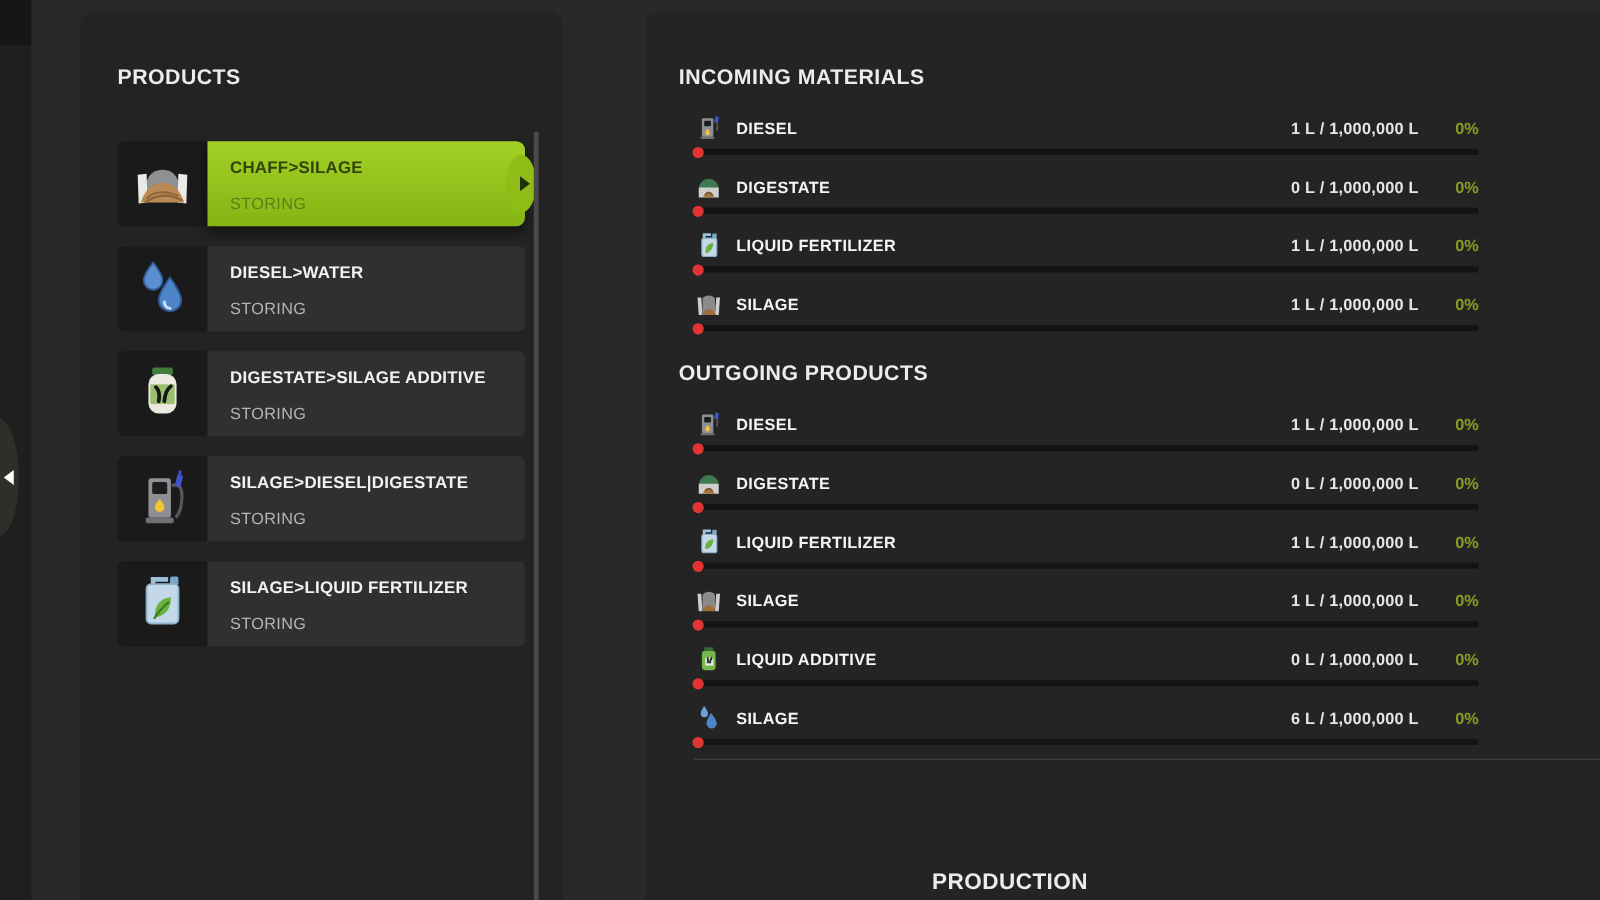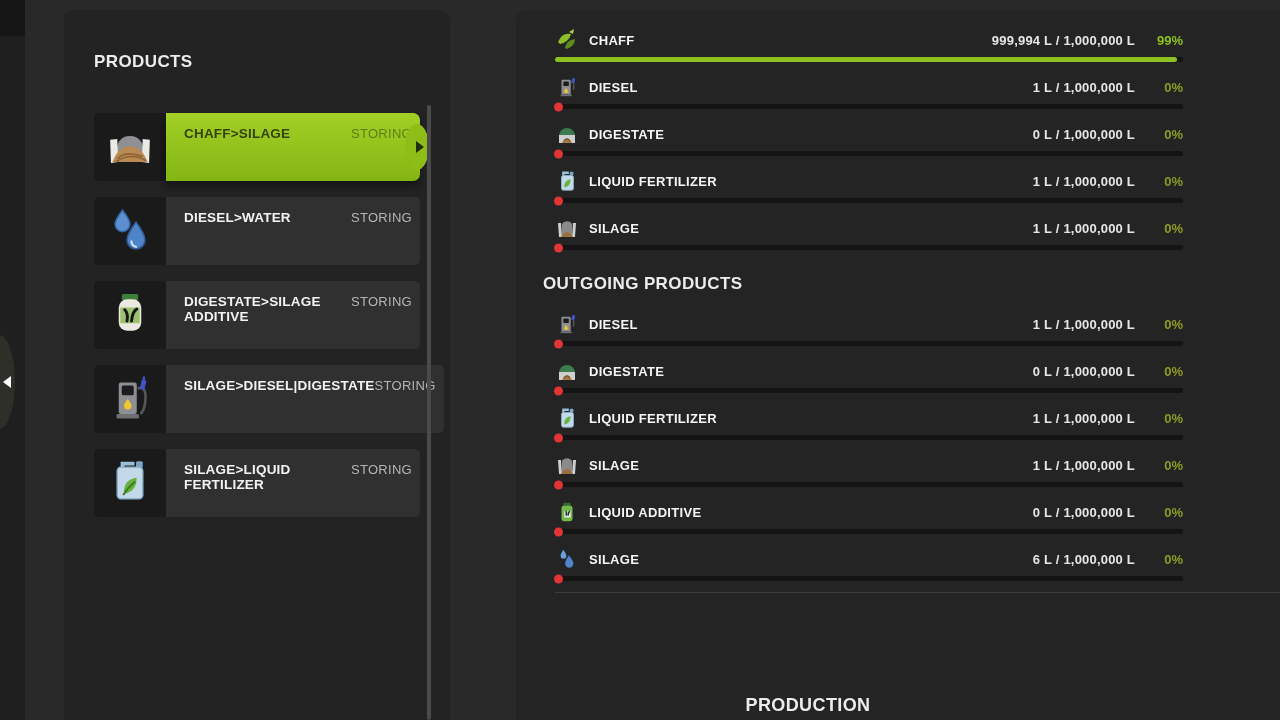--- a/index.html
+++ b/index.html
@@ -23,21 +23,21 @@
 
   .panel-title { margin:42px 0 0 30px; font-size:17px; font-weight:bold; color:#ececec;
                  letter-spacing:.4px; }
 
   
   .product-list { margin:41px 30px 0 30px; }
   .product-item { position:relative; display:flex; height:68px; margin-bottom:16px; cursor:pointer; }
   .tile { width:72px; height:68px; background:#1a1a1a; border-radius:5px 0 0 5px;
           display:flex; align-items:center; justify-content:center; flex:none; }
   .pbody { flex:1; background:#303030; border-radius:0 5px 5px 0; padding:13px 8px 11px 18px;
-           display:flex; flex-direction:row; justify-content:space-between; }
+           display:flex; flex-direction:column; justify-content:space-between; }
   .pname  { font-size:13.5px; font-weight:bold; color:#f2f2f2; letter-spacing:.2px; }
   .pstatus{ font-size:13px; color:#b5b5b5; letter-spacing:.3px; }
   .product-item.selected .pbody { background:linear-gradient(180deg,#a2d026 0%,#84b513 100%);
            border-radius:0 7px 7px 0; box-shadow:0 5px 9px rgba(0,0,0,.45); }
   .product-item.selected .pname  { color:#33430a; }
   .product-item.selected .pstatus{ color:#5e7f15; }
   .sel-bump { position:absolute; right:-9px; top:50%; transform:translateY(-50%);
               width:24px; height:46px; background:#8fbd17; border-radius:50%; }
   .sel-bump .tri { position:absolute; right:5px; top:17px; width:0; height:0;
               border-top:6px solid transparent; border-bottom:6px solid transparent;
@@ -171,42 +171,24 @@
         </div>
       </div>
 
     </div>
 
     <div class="scrollbar"></div>
   </div>
 
   <div class="panel right-panel">
 
+    <div class="section-title">INCOMING MATERIALS</div>
 
     <div class="rows">
 
-      <div class="mat-row">
-        <div class="row-line">
-          <span class="row-icon">
-            <svg width="24" height="24" viewBox="0 0 24 24">
-              <path d="M3 14 Q7 4 16 6 Q14 14 5 16 Z" fill="#8abf2a"></path>
-              <path d="M10 20 Q11 12 20 11 Q20 18 12 21 Z" fill="#5f8c1d"></path>
-              <path d="M14 4 l5 -3 l-1 5 z" fill="#a6d23f"></path>
-            </svg>
-          </span>
-          <span class="mat-label">CHAFF</span>
-          <span class="spacer"></span>
-          <span class="amount">999,994 L / 1,000,000 L</span>
-          <span class="percent pct-hi">99%</span>
-        </div>
-        <div class="bar">
-
-          <span class="fill" style="width: 99%;"></span>
-        </div>
-      </div>
 
       <div class="mat-row">
         <div class="row-line">
           <span class="row-icon">
             <svg width="22" height="22" viewBox="0 0 24 24">
               <rect x="5" y="20" width="12" height="2" fill="#6e7073"></rect>
               <rect x="6" y="4" width="10" height="16" rx="1" fill="#8d8f93"></rect>
               <rect x="8" y="6" width="6" height="5" rx="1" fill="#1d1d1f"></rect>
               <path d="M11 13 C11 13 9 15.5 9 16.7 a2 2 0 0 0 4 0 C13 15.5 11 13 11 13 Z" fill="#f2c531"></path>
               <path d="M16 7 C20 5 20 10 19 15" stroke="#55575a" stroke-width="1.5" fill="none"></path>

